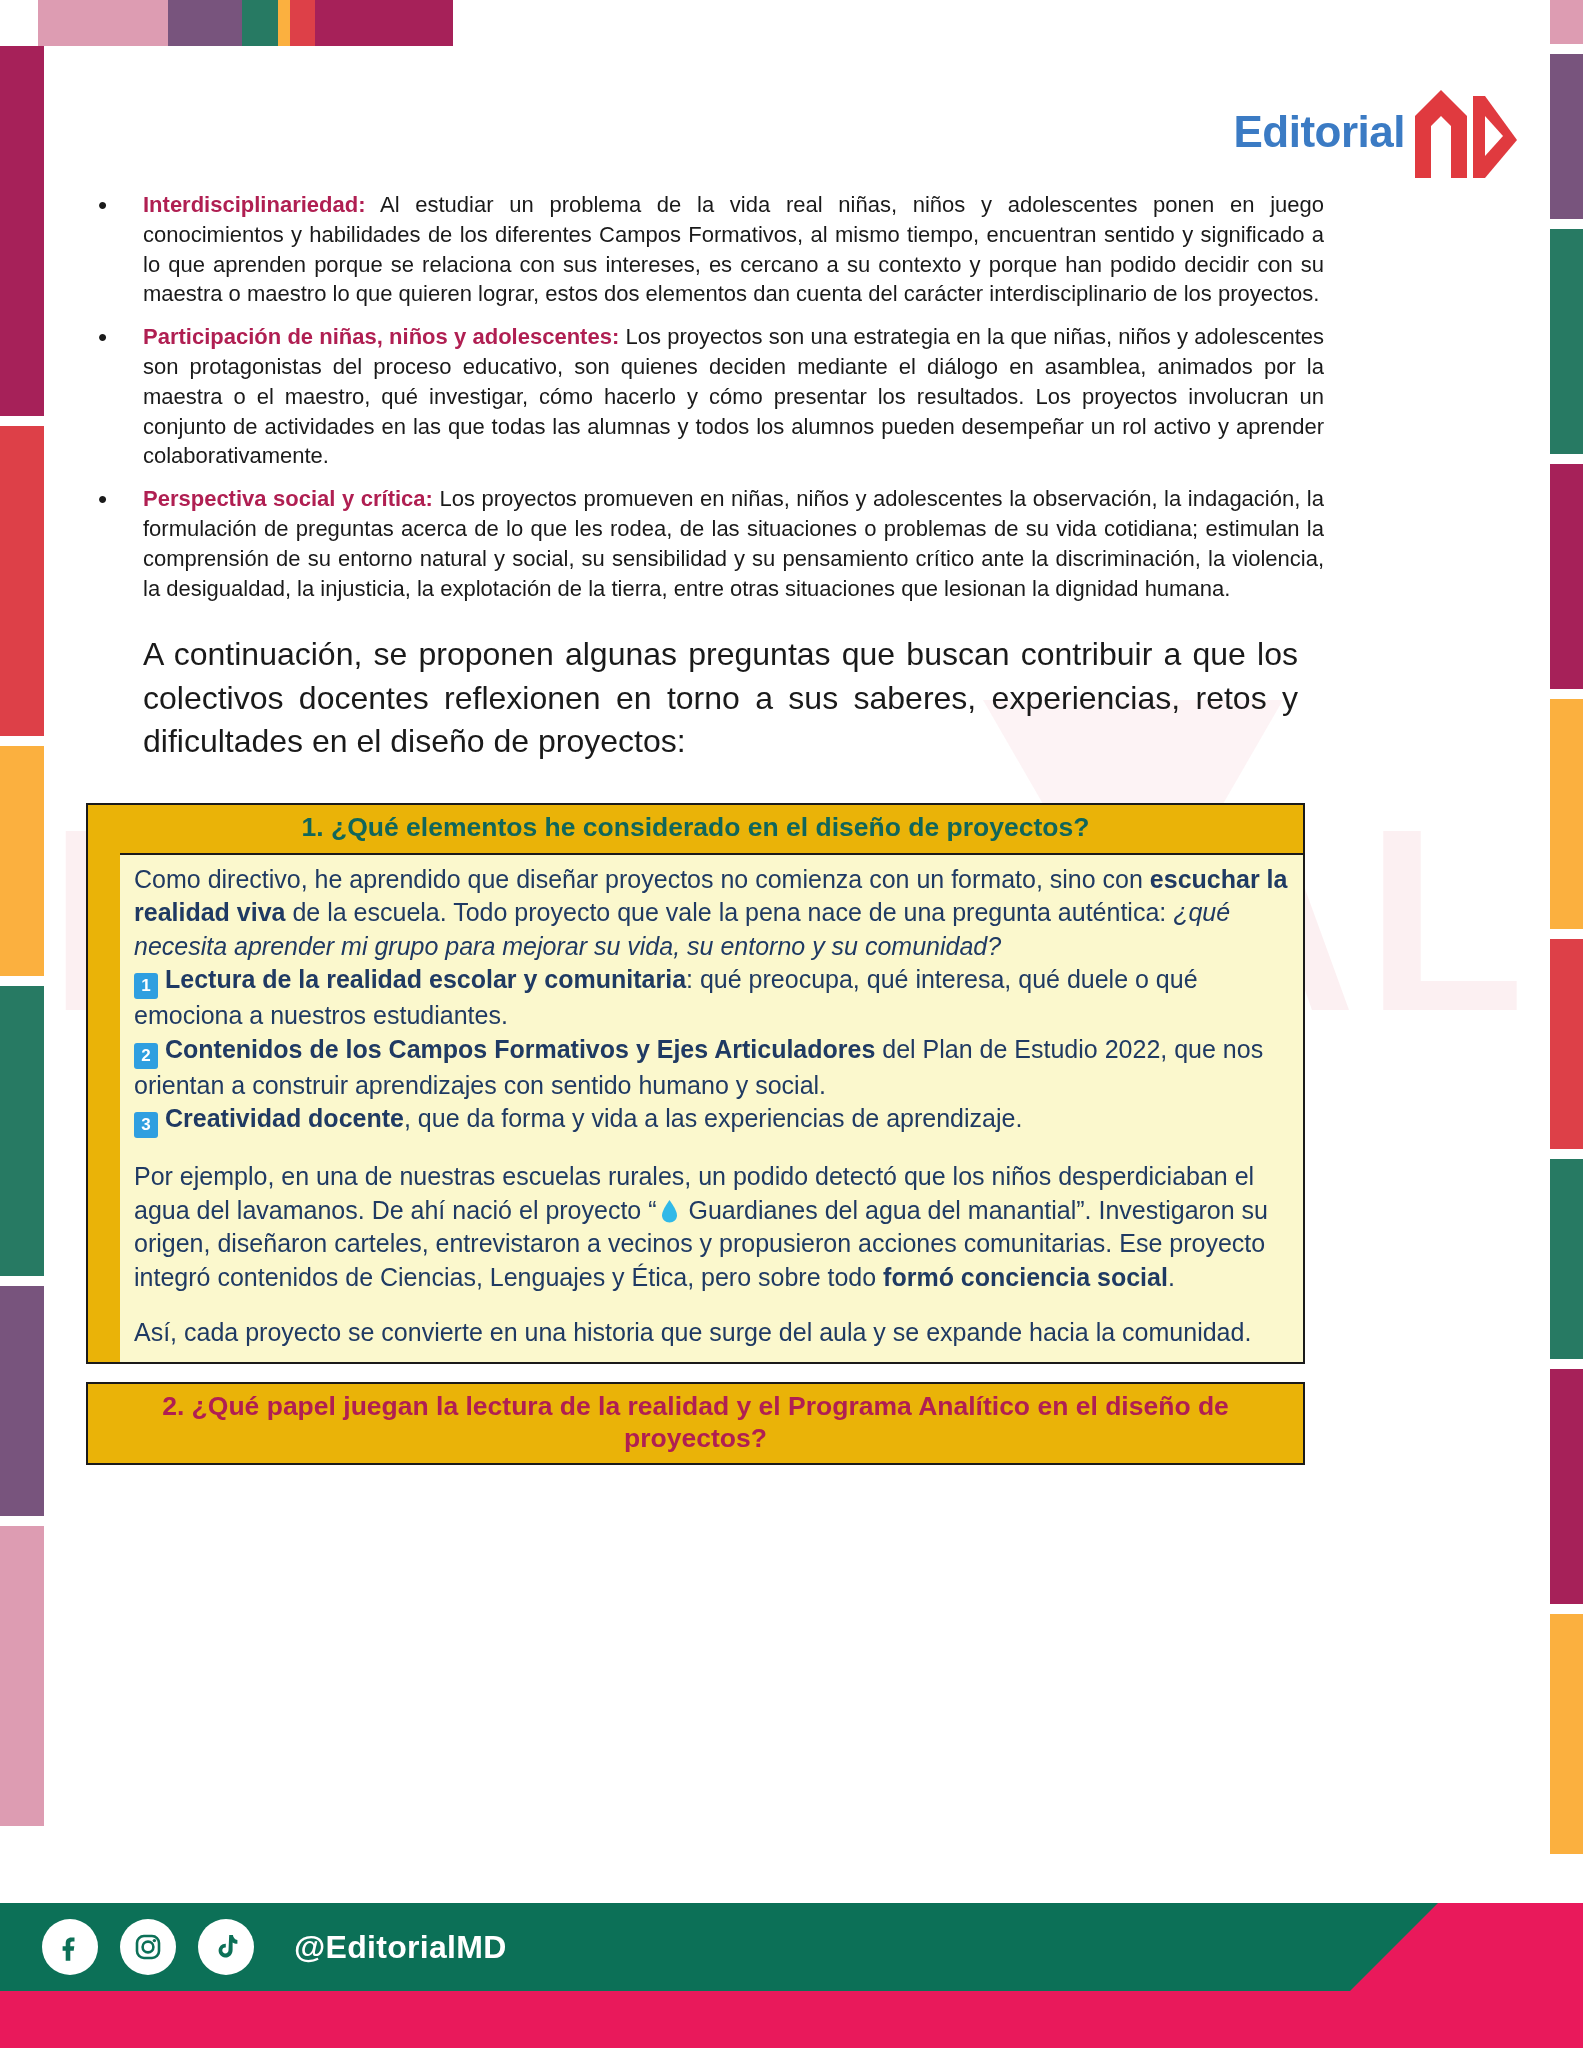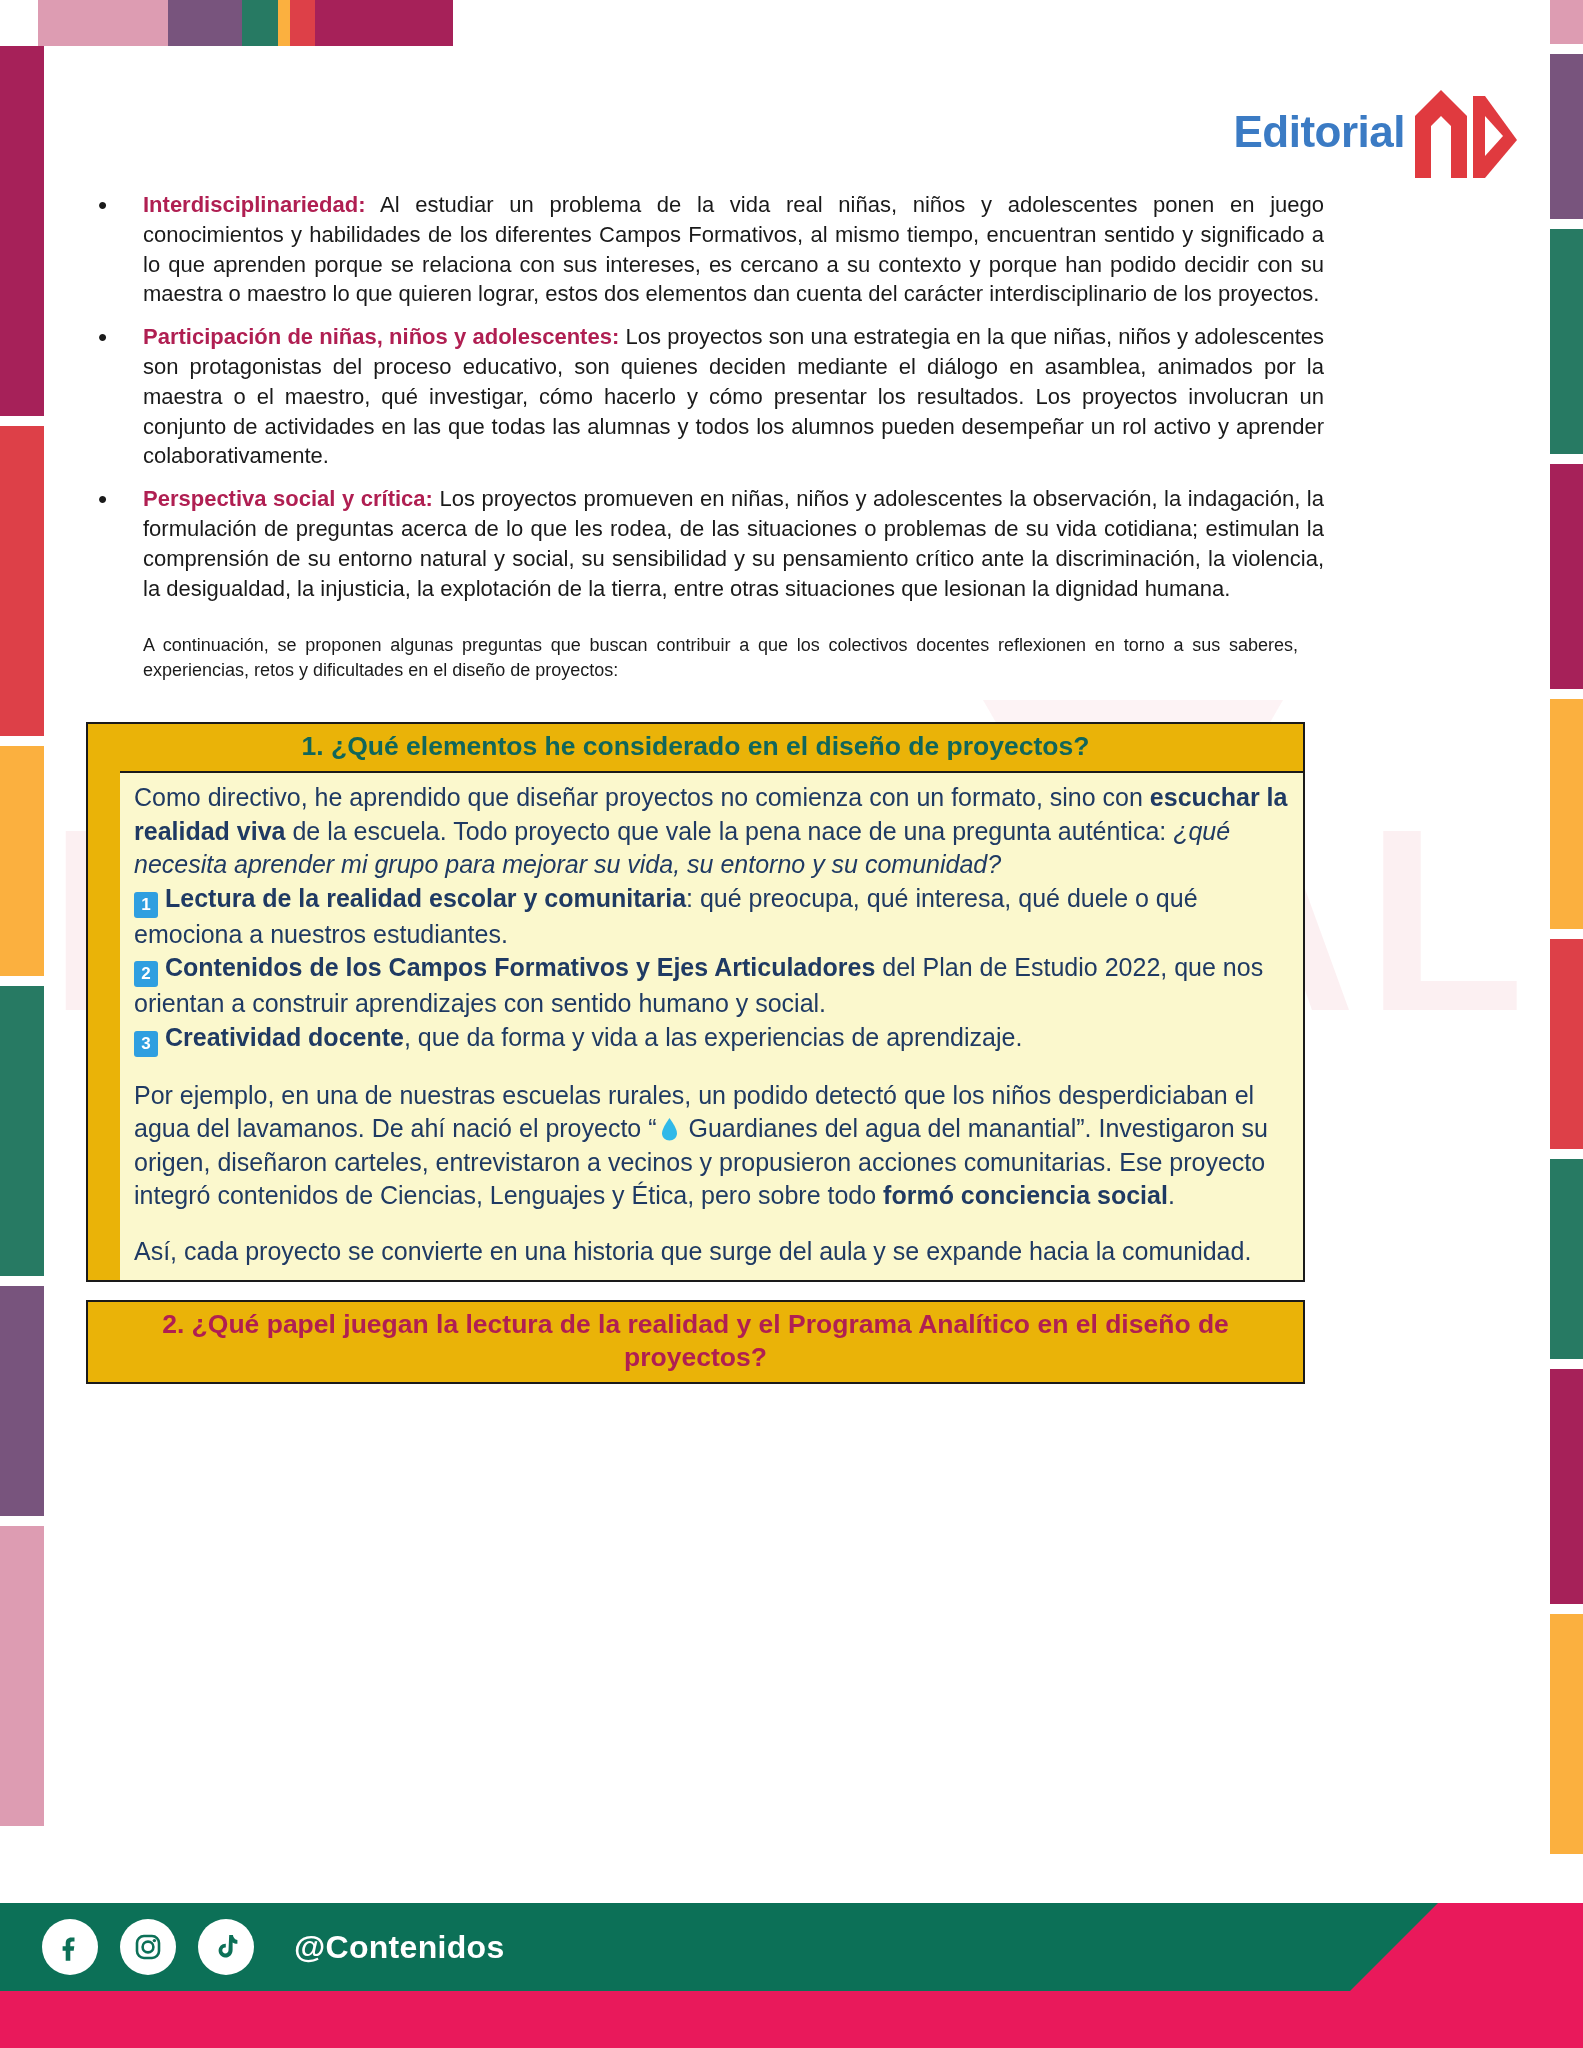--- a/index.html
+++ b/index.html
@@ -135,21 +135,21 @@
     font-size: 26px;
     color: #1a1a1a;
   }
   .lead {
     color: #b01f52;
     font-weight: 700;
   }
 
   p.intro {
     margin: 30px 0 0 57px;
-    font-size: 18px;
+    font-size: 32px;
     line-height: 1.355;
     color: #1a1a1a;
     text-align: justify;
     width: 1155px;
     font-family: "Liberation Sans", sans-serif;
   }
 
   
   .qbox {
     margin-top: 40px;
@@ -387,15 +387,15 @@
         <rect x="6" y="6" width="22" height="22" rx="7" ry="7" fill="none" stroke="#0c7057" stroke-width="2.6"></rect>
         <circle cx="17" cy="17" r="5.4" fill="none" stroke="#0c7057" stroke-width="2.6"></circle>
         <circle cx="23.4" cy="10.6" r="1.7" fill="#0c7057"></circle>
       </svg>
     </span>
     <span class="social-icon">
       <svg width="34" height="34" viewBox="0 0 34 34" xmlns="http://www.w3.org/2000/svg">
         <path d="M20.2 5 h3.7 c0.3 2.6 1.9 4.6 4.5 5 v3.8 c-1.8 0.1-3.4-0.4-4.8-1.4 v7.6 c0 4.7-3.5 7.9-7.7 7.5 -3.5-0.3-6.2-3.2-6.3-6.7 -0.1-4 3.2-7.3 7.2-7.1 v3.9 c-1.9-0.4-3.6 1-3.5 2.9 0.1 1.6 1.4 2.9 3 2.9 1.8 0 3.2-1.4 3.2-3.2 z" fill="#0c7057"></path>
       </svg>
     </span>
-    <span class="handle">@Contenidos</span>
+    <span class="handle">@EditorialMD</span>
   </div>
 </div>
 
 </body></html>

